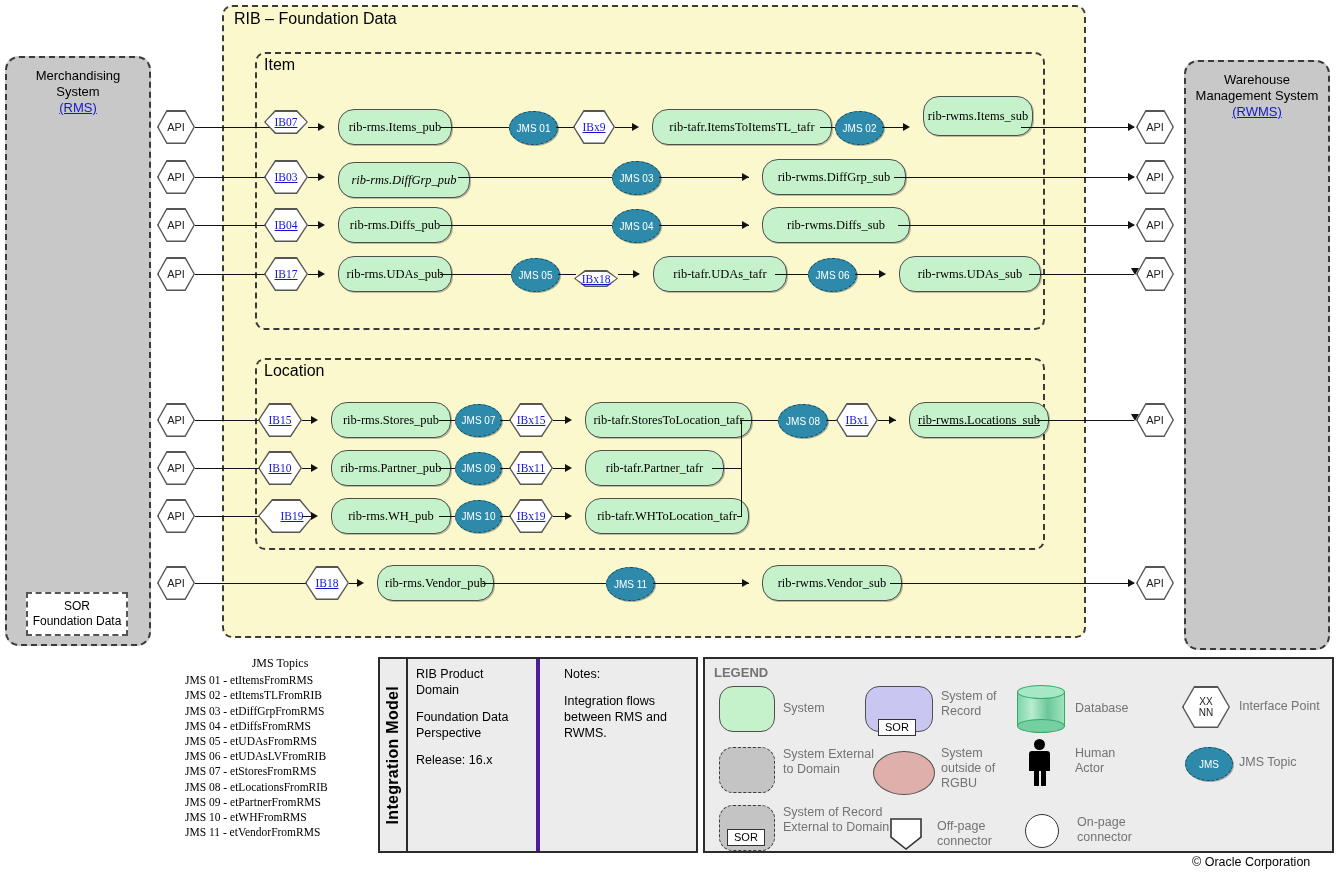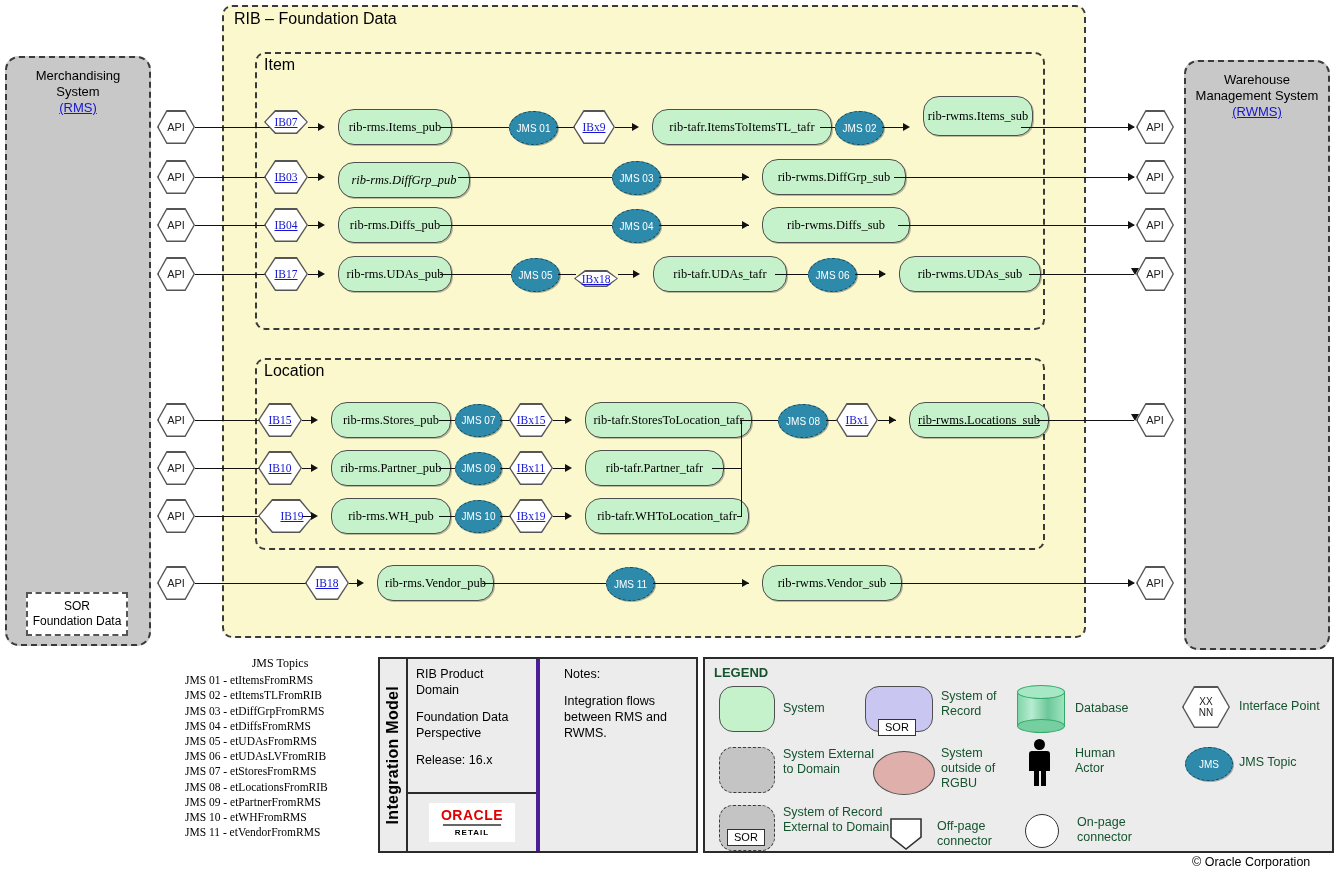--- a/index.html
+++ b/index.html
@@ -65,21 +65,21 @@
   .titleblk .col2 .meta p{margin:0 0 11px 0;}
   .titleblk .col2 .logo{height:57px;border-top:2px solid #2b2b2b;display:flex;align-items:center;justify-content:center;background:#ececec;}
   .oraclelogo{background:#fff;padding:5px 12px;text-align:center;}
   .oraclelogo .o1{color:#e00000;font-weight:bold;font-size:14px;letter-spacing:.5px;line-height:14px;}
   .oraclelogo .bar{height:1.5px;background:#666;margin:2px 2px;}
   .oraclelogo .o2{color:#000;font-weight:bold;font-size:8px;letter-spacing:1px;}
   .titleblk .notes{flex:1;padding:7px 24px;font-size:12.5px;line-height:16px;}
   .titleblk .notes p{margin:0 0 11px 0;}
 
   .legendbox{border:2px solid #2b2b2b;background:#ececec;}
-  .legendbox .lg{position:absolute;font-size:12.5px;line-height:15px;color:#14532d;}
+  .legendbox .lg{position:absolute;font-size:12.5px;line-height:15px;color:#737373;}
   .lgtxt{font-size:12.5px;line-height:15px;}
   .sh-sys{background:#c6f2cb;border:1.5px solid #4f4f4f;border-radius:14px;}
   .sh-sysext{background:#c4c4c4;border:1.5px dashed #3c3c3c;border-radius:14px;}
   .sh-sor{background:#c9c6f2;border:1.5px solid #4f4f4f;border-radius:14px;}
   .sh-out{background:#dfafab;border:1.5px solid #4f4f4f;border-radius:50%;}
   .sorchip{position:absolute;background:#fff;border:1.5px solid #333;font-size:11px;
            padding:0 6px;line-height:15px;}
   .onpage{background:#fff;border:1.5px solid #333;border-radius:50%;}
   .dbcyl{position:relative;}
   .dbcyl .body{position:absolute;left:0;right:0;top:6px;bottom:6px;
@@ -463,27 +463,20 @@
 <div class="abs titleblk" style="left:378px;top:657px;width:320px;height:196px;">
   <div class="spine">
     <span>Integration Model</span>
   </div>
   <div class="col2">
     <div class="meta">
       <p>RIB Product Domain</p>
       <p>Foundation Data Perspective</p>
       <p>Release:  16.x</p>
     </div>
-    <div class="logo">
-      <div class="oraclelogo">
-        <div class="o1">ORACLE</div>
-        <div class="bar"></div>
-        <div class="o2">RETAIL</div>
-      </div>
-    </div>
   </div>
   <div class="notes">
     <p>Notes:</p>
     <p>Integration flows between RMS and RWMS.</p>
   </div>
 </div>
 
 <div class="abs legendbox" style="left:703px;top:657px;width:631px;height:196px;">
   <div class="lg" style="left:9px;top:6px;font-weight:bold;font-size:13px;">LEGEND</div>
 

